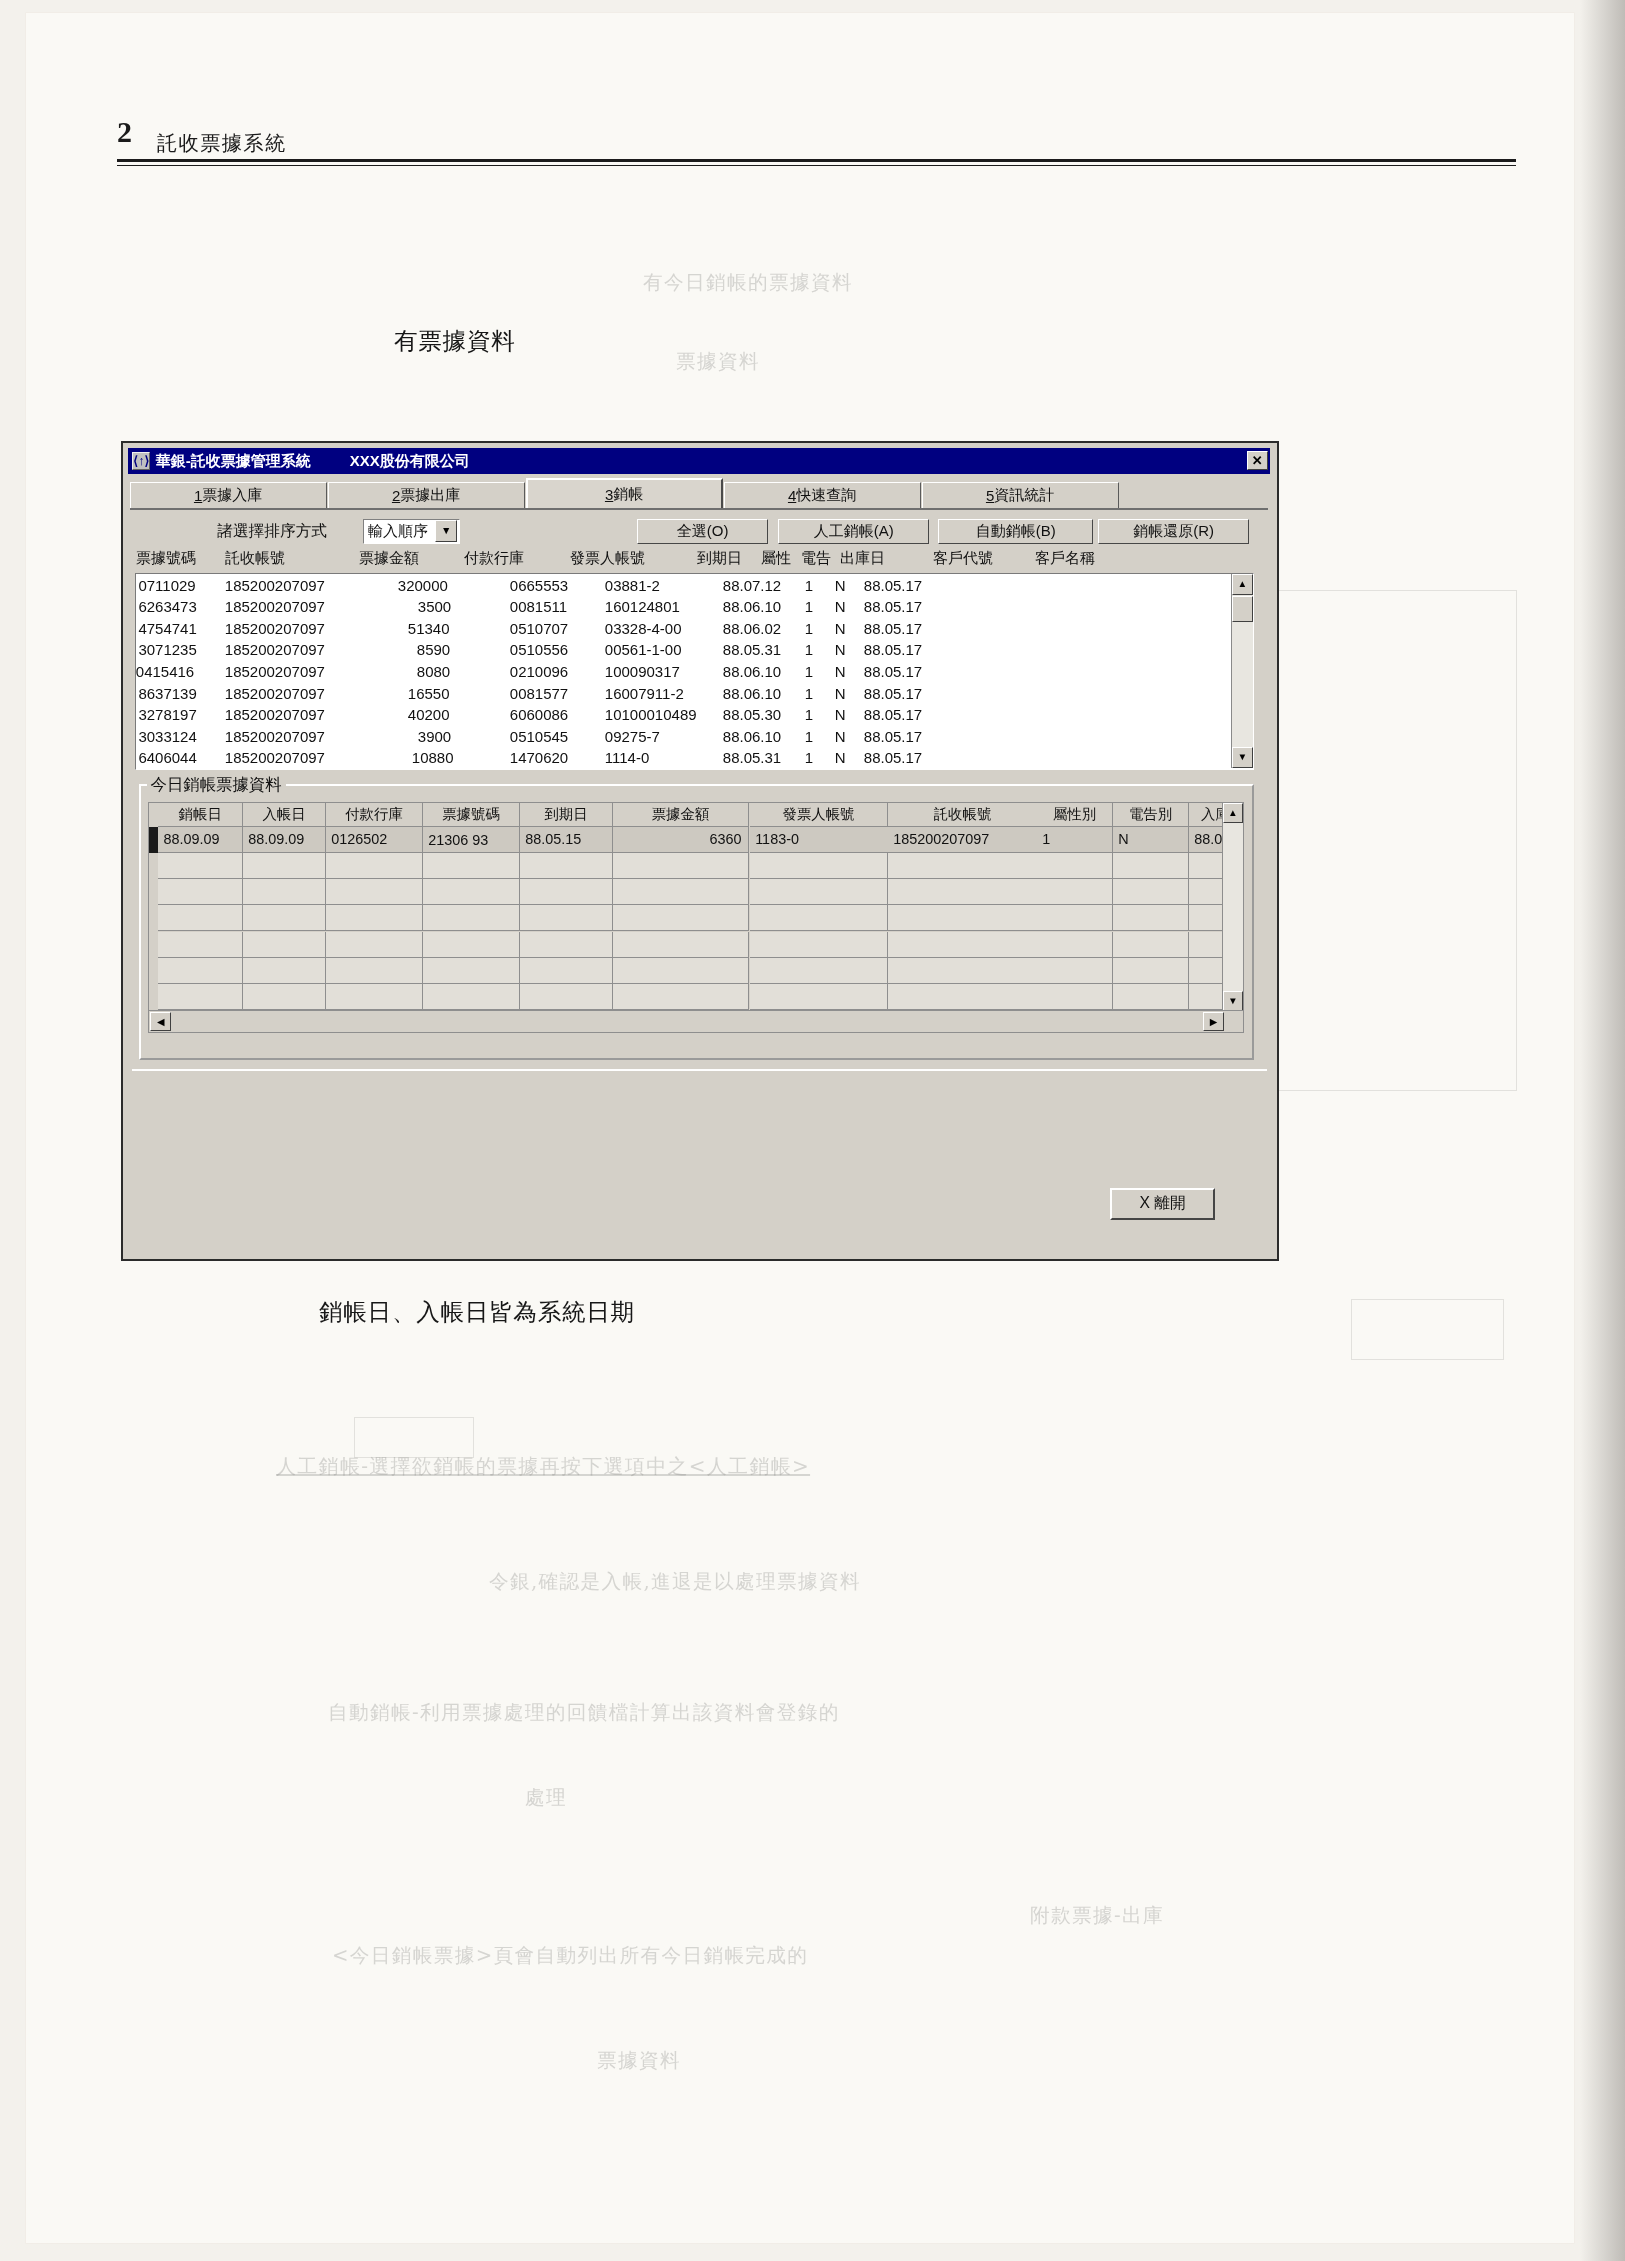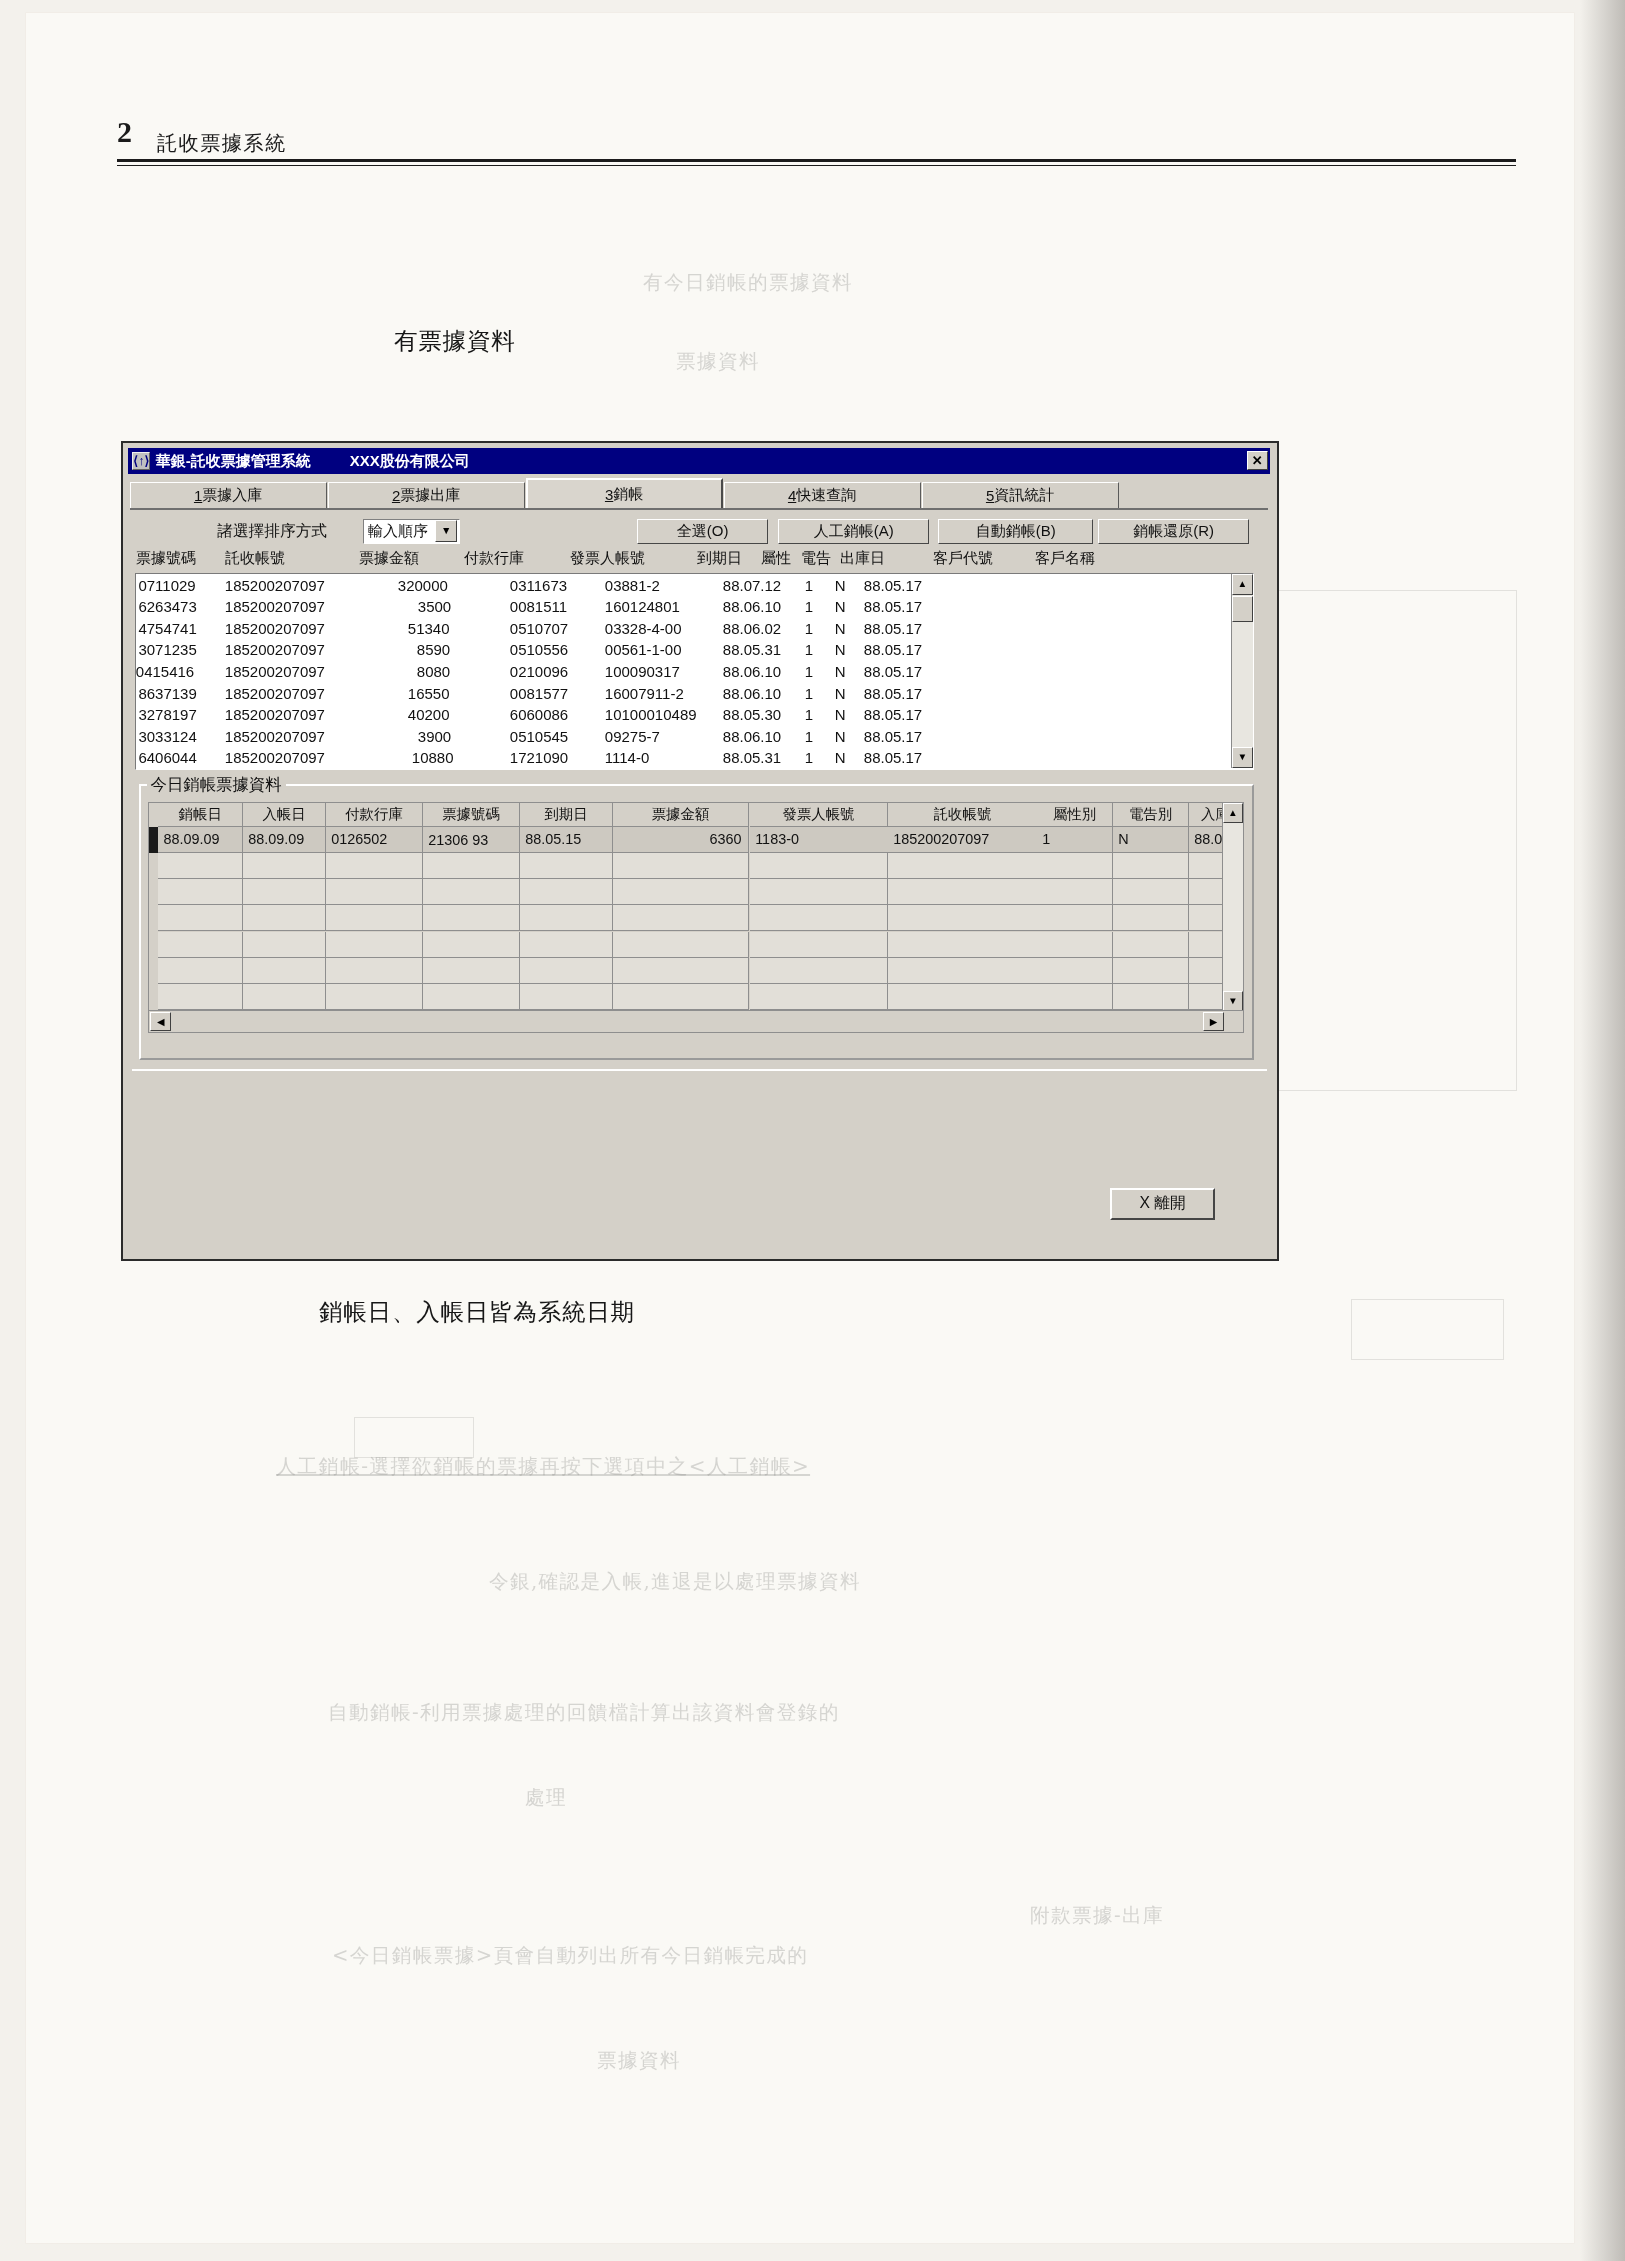--- a/index.html
+++ b/index.html
@@ -537,21 +537,21 @@
       <div class="gh" style="left:797px;">客戶代號</div>
       <div class="gh" style="left:899px;">客戶名稱</div>
     </div>
 
     <div class="listbox">
 
       <div class="lrow" style="top:1.3px;">
         <span class="lc" style="left:2.6px;">0711029</span>
         <span class="lc" style="left:89px;">185200207097</span>
         <span class="lc" style="left:262px;">320000</span>
-        <span class="lc" style="left:374px;">0311673</span>
+        <span class="lc" style="left:374px;">0665553</span>
         <span class="lc" style="left:469px;">03881-2</span>
         <span class="lc" style="left:587px;">88.07.12</span>
         <span class="lc" style="left:669px;">1</span>
         <span class="lc" style="left:699px;">N</span>
         <span class="lc" style="left:728px;">88.05.17</span>
       </div>
 
       <div class="lrow" style="top:23px;">
         <span class="lc" style="left:2.6px;">6263473</span>
         <span class="lc" style="left:89px;">185200207097</span>
@@ -633,21 +633,21 @@
         <span class="lc" style="left:587px;">88.06.10</span>
         <span class="lc" style="left:669px;">1</span>
         <span class="lc" style="left:699px;">N</span>
         <span class="lc" style="left:728px;">88.05.17</span>
       </div>
 
       <div class="lrow" style="top:174px;">
         <span class="lc" style="left:2.6px;">6406044</span>
         <span class="lc" style="left:89px;">185200207097</span>
         <span class="lc" style="left:276px;">10880</span>
-        <span class="lc" style="left:374px;">1721090</span>
+        <span class="lc" style="left:374px;">1470620</span>
         <span class="lc" style="left:469px;">1114-0</span>
         <span class="lc" style="left:587px;">88.05.31</span>
         <span class="lc" style="left:669px;">1</span>
         <span class="lc" style="left:699px;">N</span>
         <span class="lc" style="left:728px;">88.05.17</span>
       </div>
 
       <div class="vscroll">
         <div class="sb-btn" style="top:0px;">▲</div>
         <div class="sb-track" style="top:21px; height:152px;"></div>

